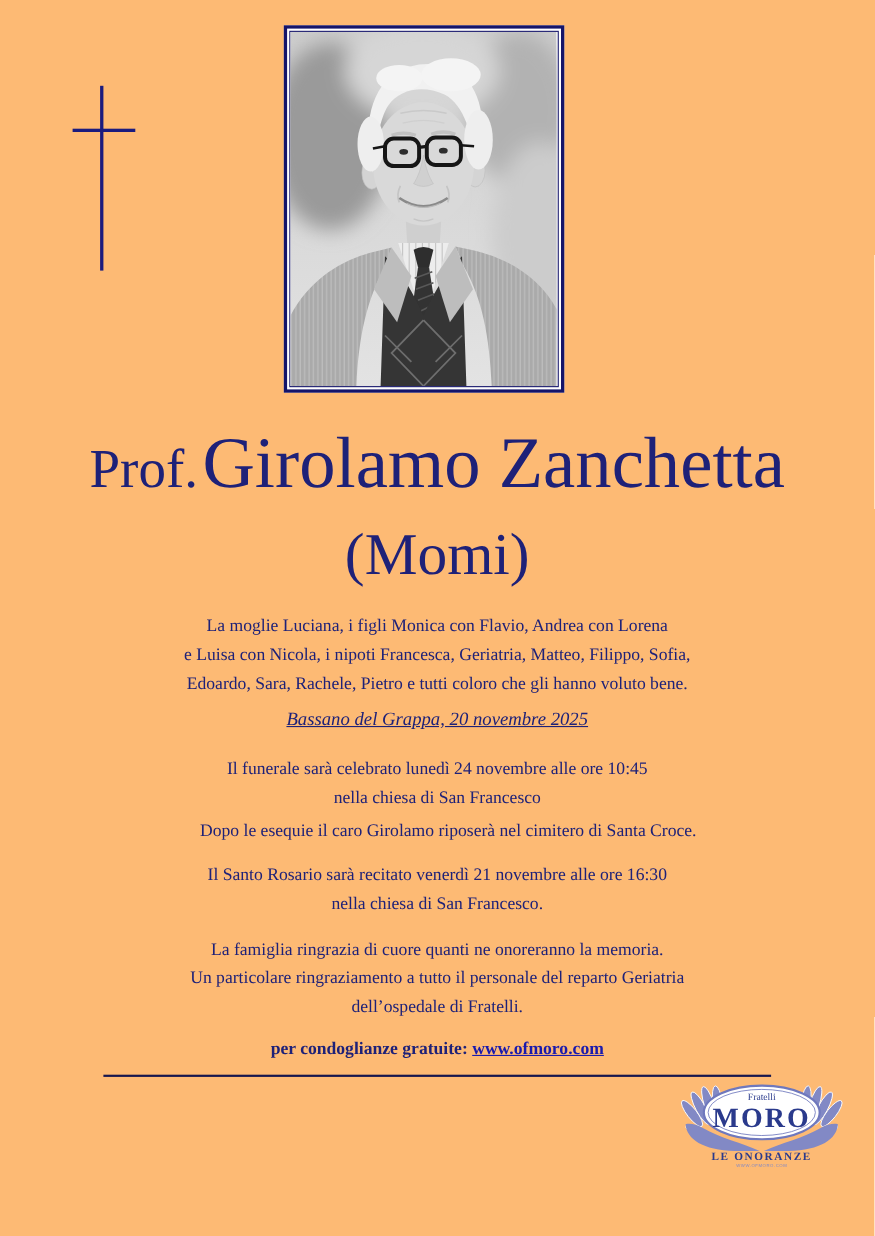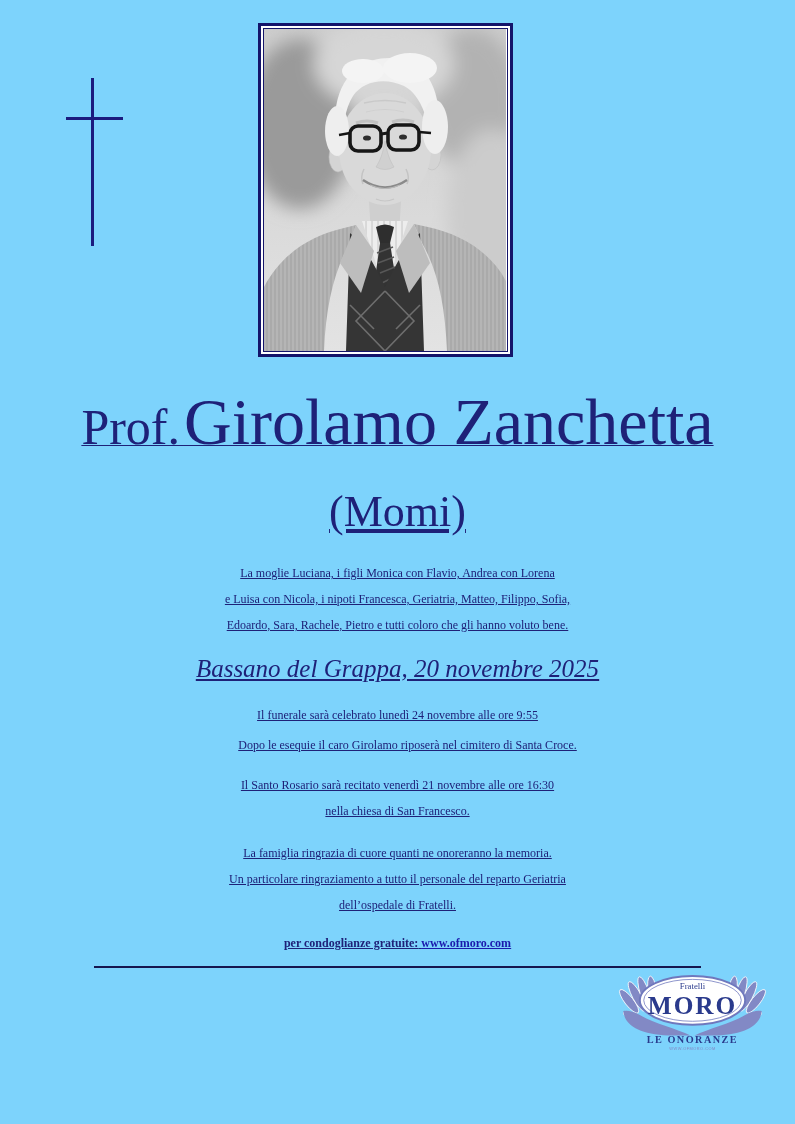--- a/index.html
+++ b/index.html
@@ -1,39 +1,39 @@
 <!DOCTYPE html>
 <html><head>
 <meta charset="utf-8">
 <style>
   html,body { margin:0; padding:0; background:#ffffff; }
   .page {
     position:relative; width:795px; height:1124px; margin:0 auto;
-    background:#7dd3fc; overflow:hidden;
+    background:#fdba74; overflow:hidden;
     font-family:"Liberation Serif","DejaVu Serif",serif;
-    color:#1e2178; text-align:center;text-decoration:underline;
+    color:#1e2178; text-align:center;
   }
   
   .cross-v { position:absolute; left:91px; top:78px; width:3px; height:168px; background:#1b1b7e; }
   .cross-h { position:absolute; left:66px; top:117px; width:57px; height:3px; background:#1b1b7e; }
 
   
   .photo-wrap { width:255px; margin:23px auto 0; transform:translateX(-12px); }
   .photo-frame { border:3px solid #14146a; padding:2px; background:#ffffff; box-sizing:border-box; }
   .photo-inner { border:1.5px solid #14146a; line-height:0; }
   .portrait { display:block; }
 
   .title { margin-top:32px; line-height:1; white-space:nowrap; }
   .title-prefix { font-size:50px; }
   .title-name { font-size:66px; }
-  .nickname { margin-top:35px; font-size:44px; line-height:1; }
-
-  .para { font-size:12px; line-height:26px; }
+  .nickname { margin-top:22px; font-size:54px; line-height:1; }
+
+  .para { font-size:16px; line-height:26px; }
   .family { margin-top:26px; }
-  .dateline { margin-top:18px; font-size:25px; font-style:italic; }
+  .dateline { margin-top:6px; font-size:17px; font-style:italic; }
   .dateline span { text-decoration:underline; }
   .funeral { margin-top:20px; }
   .burial { margin-top:4px;padding-left:20px; }
   .rosary { margin-top:14px; }
   .thanks { margin-top:16px; }
   .condolences { margin-top:12px; font-weight:bold; }
   .condolences .link { color:#1a1aad; text-decoration:underline; cursor:pointer; }
 
   .divider { width:607px; margin:10px auto 0; border:none; border-top:2px solid #16164e; }
   .logo-wrap { margin-top:6px; display:flex; justify-content:flex-end; }
@@ -146,21 +146,22 @@
     <div>La moglie Luciana, i figli Monica con Flavio, Andrea con Lorena</div>
     <div>e Luisa con Nicola, i nipoti Francesca, Geriatria, Matteo, Filippo, Sofia,</div>
     <div>Edoardo, Sara, Rachele, Pietro e tutti coloro che gli hanno voluto bene.</div>
   </div>
 
   <div class="para dateline">
     <span>Bassano del Grappa, 20 novembre 2025</span>
   </div>
 
   <div class="para funeral">
-    <div>Il funerale sarà celebrato lunedì 24 novembre alle ore 9:55</div>
+    <div>Il funerale sarà celebrato lunedì 24 novembre alle ore 10:45</div>
+    <div>nella chiesa di San Francesco</div>
   </div>
 
   <div class="para burial">Dopo le esequie il caro Girolamo riposerà nel cimitero di Santa Croce.</div>
 
   <div class="para rosary">
     <div>Il Santo Rosario sarà recitato venerdì 21 novembre alle ore 16:30</div>
     <div>nella chiesa di San Francesco.</div>
   </div>
 
   <div class="para thanks">

